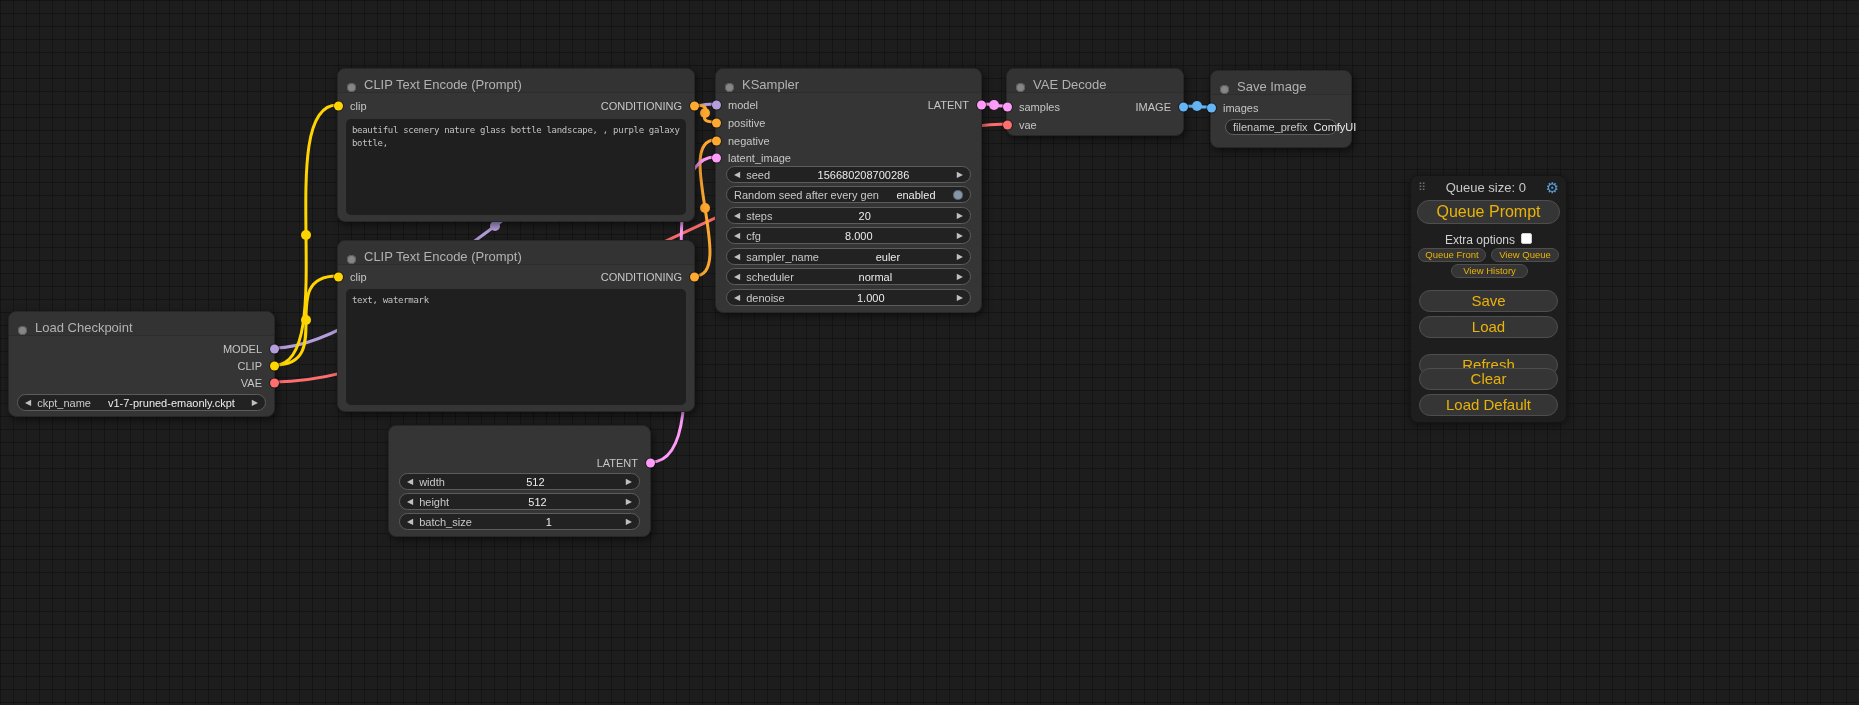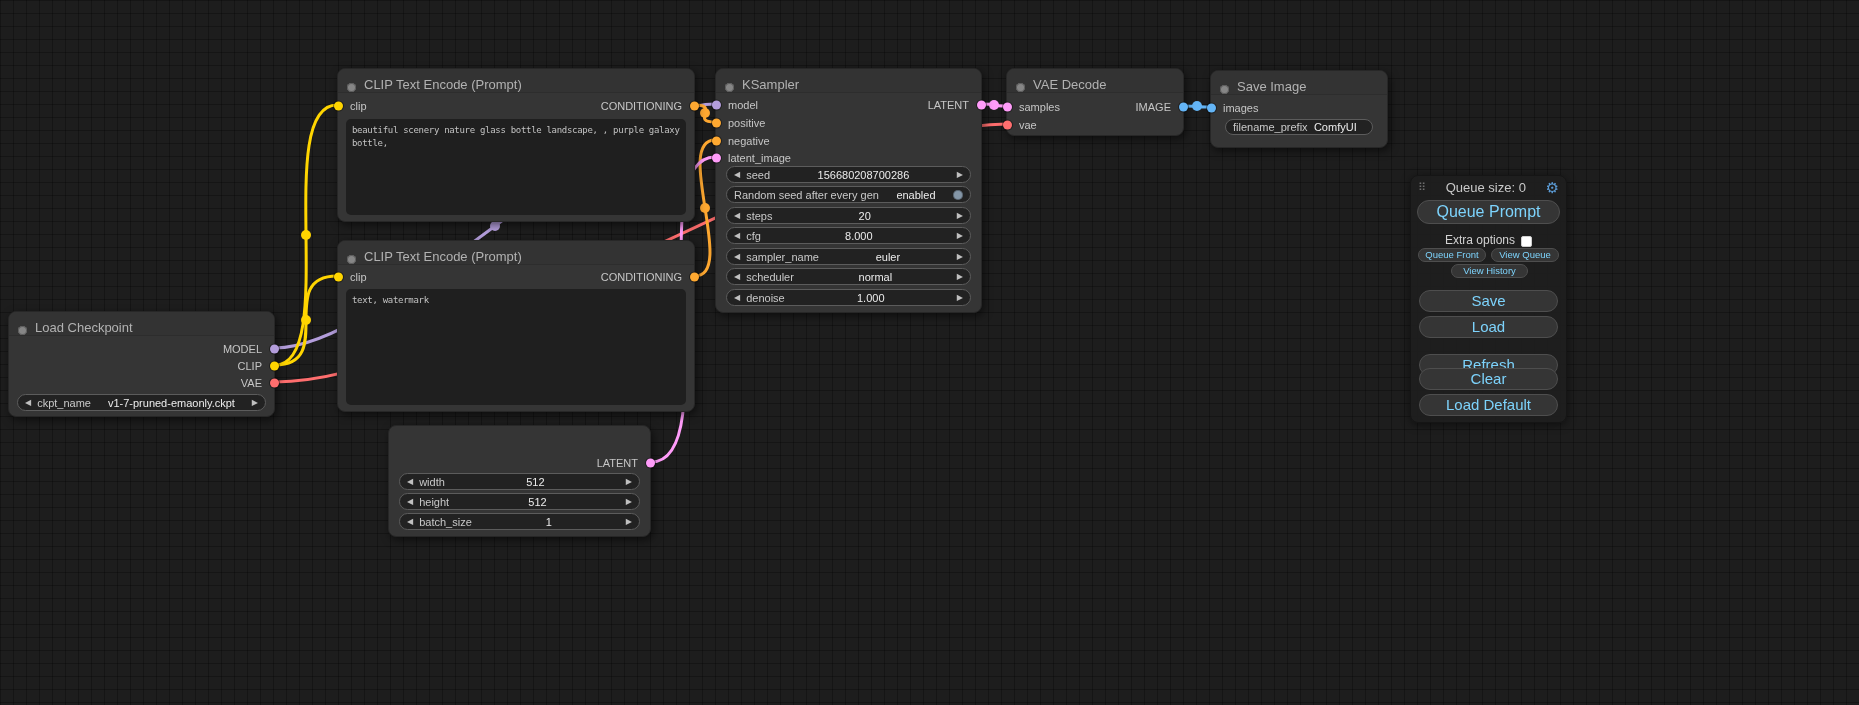--- a/index.html
+++ b/index.html
@@ -55,27 +55,27 @@
     position:absolute;left:1410px;top:175px;width:157px;height:248px;z-index:3;
     background:rgba(30,30,30,.96);border-radius:8px;border:1px solid #151515;
     box-shadow:0 2px 8px rgba(0,0,0,.5);
   }
   .phead{position:absolute;left:0;top:0;right:0;height:22px;display:flex;align-items:center;padding:0 7px;color:#c9c9c9;font-size:13px}
   .drag{color:#6f6f6f;font-size:11px;flex:0 0 auto;cursor:grab}
   .qsize{flex:1 1 auto;text-align:center}
   .gear{color:#5b9bd5;font-size:15px;flex:0 0 auto;line-height:1;cursor:pointer}
   .btn{
     position:absolute;left:8px;right:8px;height:22px;background:#353535;
-    border:1px solid #4e4e4e;border-radius:12px;color:#7dd3fc;
+    border:1px solid #4e4e4e;border-radius:12px;color:#eab308;
     font-size:15px;line-height:20px;text-align:center;cursor:pointer;white-space:nowrap;
   }
   .btn.big{height:24px;line-height:22px;font-size:16px;left:6px;right:6px}
   .btn.small{height:14px;line-height:12px;font-size:9.5px;border-radius:8px}
   .extra{
-    position:absolute;left:0;right:0;height:14px;display:flex;align-items:flex-end;
+    position:absolute;left:0;right:0;height:14px;display:flex;align-items:flex-start;
     justify-content:center;gap:6px;font-size:12px;color:#d2d2d2;
   }
   .checkbox{width:11px;height:11px;background:#ffffff;border-radius:2px;border:1px solid #cfcfcf;cursor:pointer}
 </style>
 </head>
 <body>
 
 <svg id="wire-layer" width="1859" height="705">
   <g fill="none" stroke-width="3" stroke-linecap="round">
     <path d="M 275 348 C 387 348, 603 104, 715 104" stroke="#B39DDB"></path>
@@ -256,21 +256,21 @@
     <span>samples</span>
     <span>IMAGE</span>
     <span class="pdot out" style="background: rgb(100, 181, 246);"></span>
   </div>
   <div class="prow" style="top:48px">
     <span class="pdot in" style="background: rgb(255, 110, 110);"></span>
     <span>vae</span>
   </div>
 </div>
 
-<div class="node" style="left:1210px;top:70px;width:178px;height:78px">
+<div class="node" style="left:1210px;top:70px;width:142px;height:78px">
   <div class="ntitle">
     <span class="ndot"></span>
     <span class="ntext">Save Image</span>
   </div>
   <div class="prow" style="top:29px">
     <span class="pdot in" style="background: rgb(100, 181, 246);"></span>
     <span>images</span>
   </div>
   <div class="widget" style="top:48px;left:14px;right:14px;height:16px">
     <span class="wlabel">filename_prefix</span>

